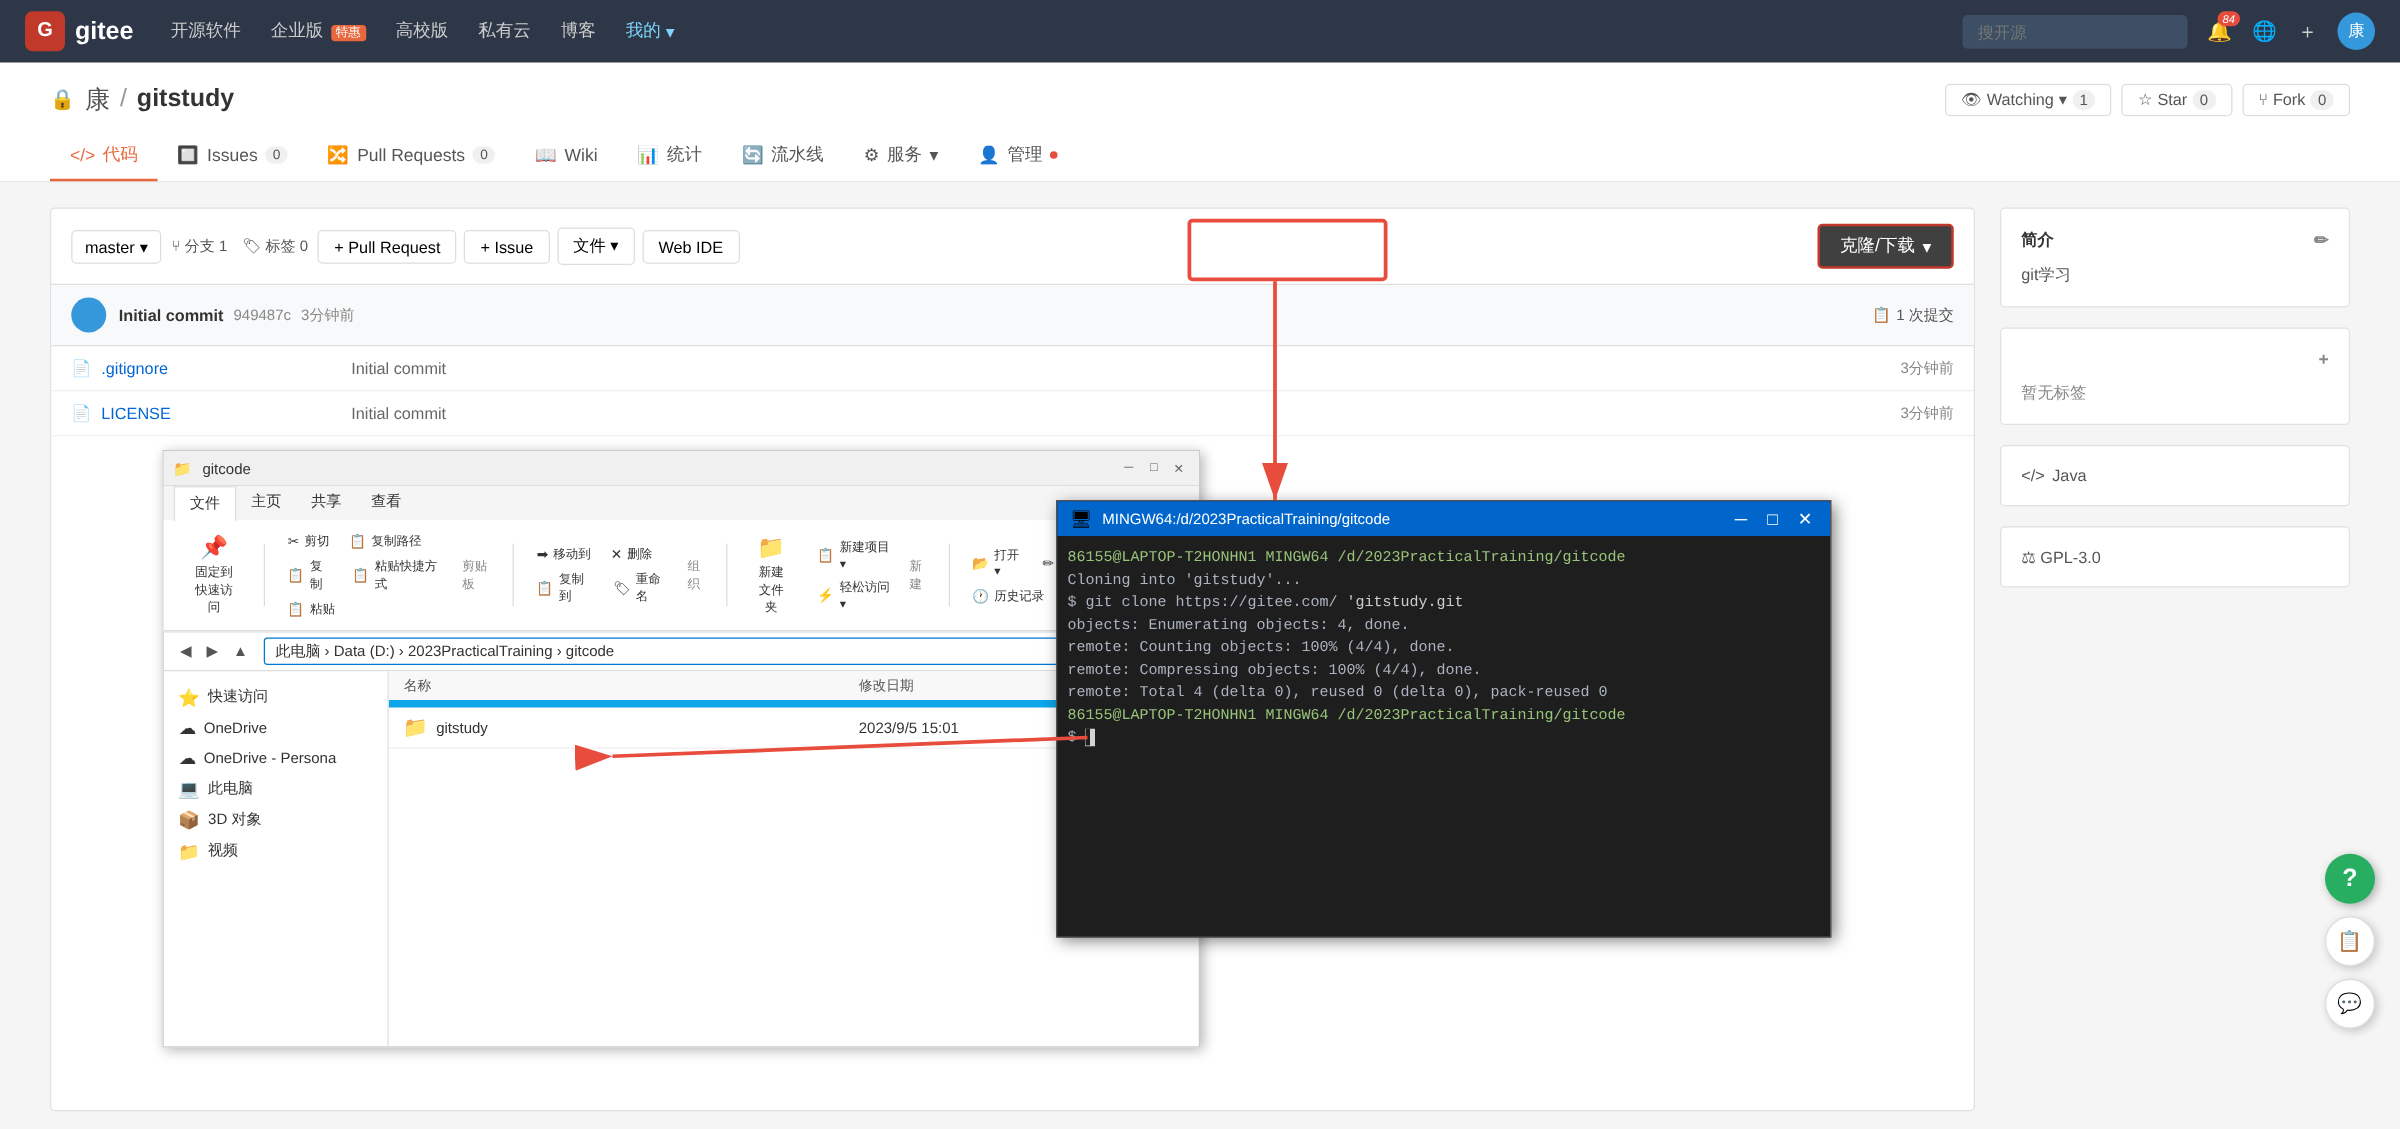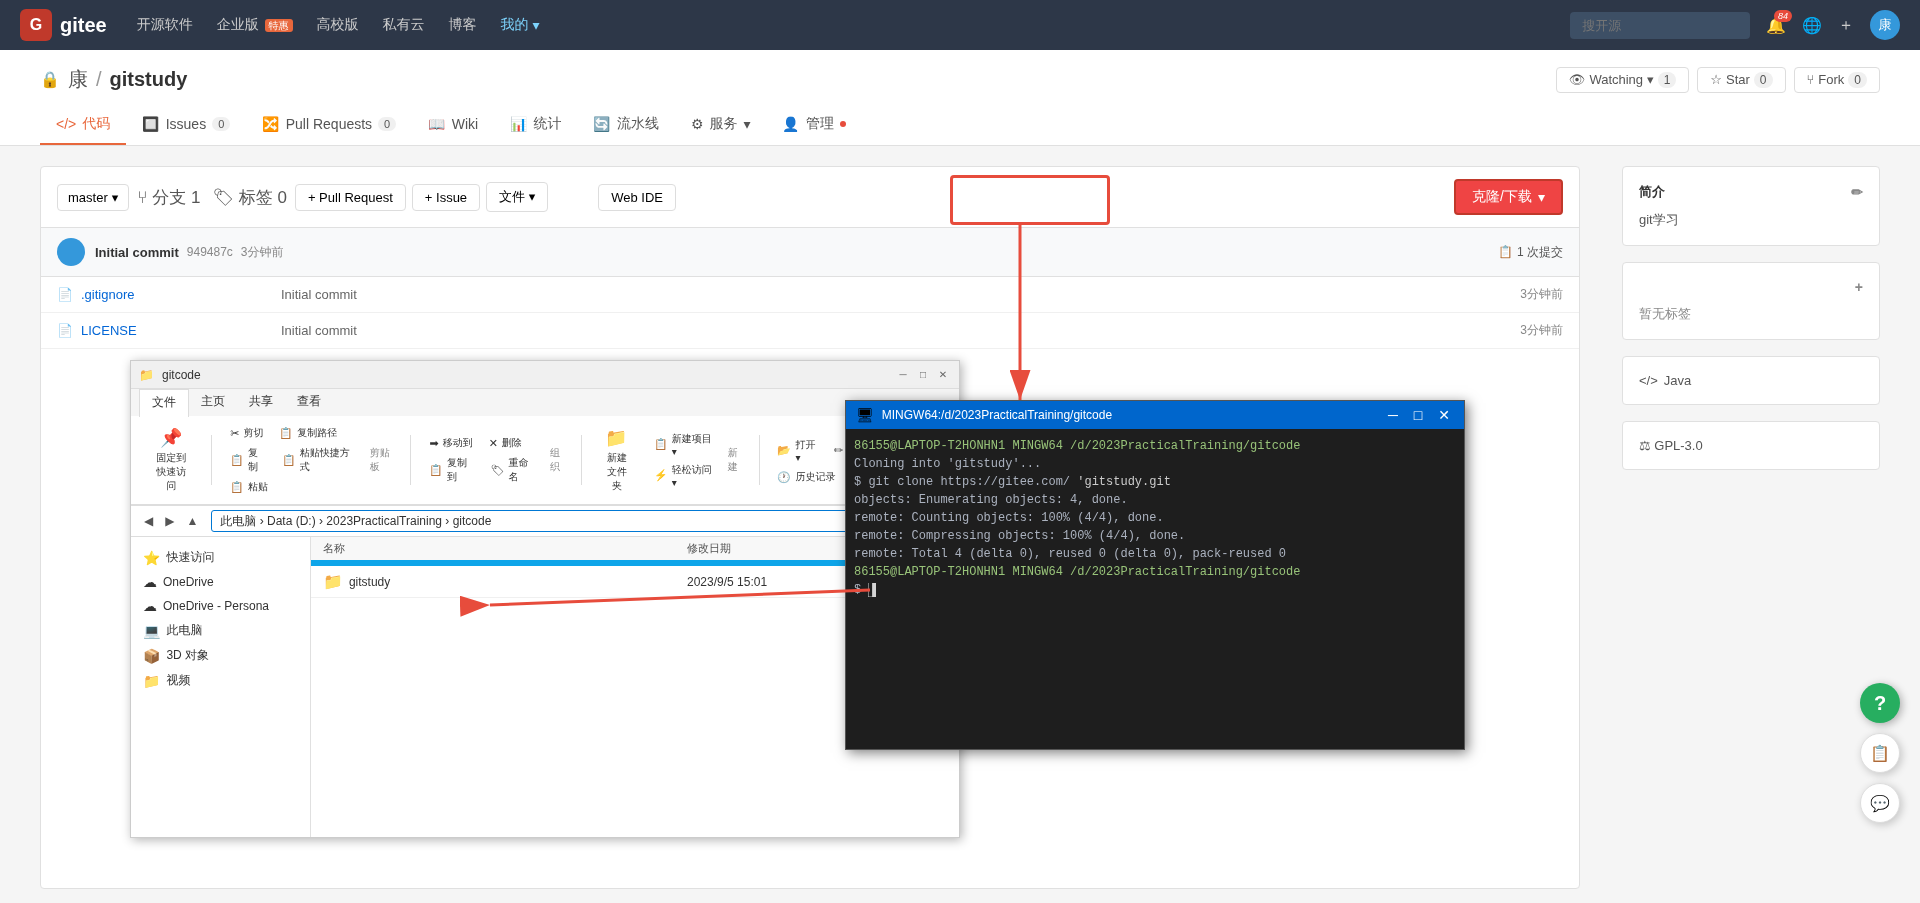--- a/index.html
+++ b/index.html
@@ -241,26 +241,26 @@
       border: 1px solid #ddd;
       border-radius: 4px;
       background: white;
       font-size: 13px;
       cursor: pointer;
     }
     .branch-info {
       display: flex;
       align-items: center;
       gap: 12px;
-      font-size: 17px;
+      font-size: 12px;
       color: #555;
     }
     .clone-btn {
       margin-left: auto;
-      background: #ef4444;
+      background: #404040;
       color: white;
       border: none;
       padding: 7px 16px;
       border-radius: 4px;
       font-size: 14px;
       cursor: pointer;
       display: flex;
       align-items: center;
       gap: 6px;
       border: 2px solid #c0392b;
@@ -278,21 +278,20 @@
       font-size: 13px;
       cursor: pointer;
     }
     .webide-btn {
       padding: 5px 12px;
       border: 1px solid #ddd;
       border-radius: 4px;
       background: white;
       font-size: 13px;
       cursor: pointer;
-      margin-left: 44px;
     }
 
     
     .commit-row {
       display: flex;
       align-items: center;
       padding: 10px 16px;
       background: #f8f9fa;
       border-bottom: 1px solid #e0e0e0;
       gap: 10px;
@@ -362,21 +361,20 @@
       width: 280px;
       display: flex;
       flex-direction: column;
       gap: 16px;
     }
     .sidebar-card {
       background: white;
       border: 1px solid #e0e0e0;
       border-radius: 4px;
       padding: 16px;
-      margin-left: 22px;
     }
     .sidebar-section-title {
       font-size: 13px;
       font-weight: 600;
       color: #333;
       margin-bottom: 10px;
       display: flex;
       align-items: center;
       justify-content: space-between;
     }

